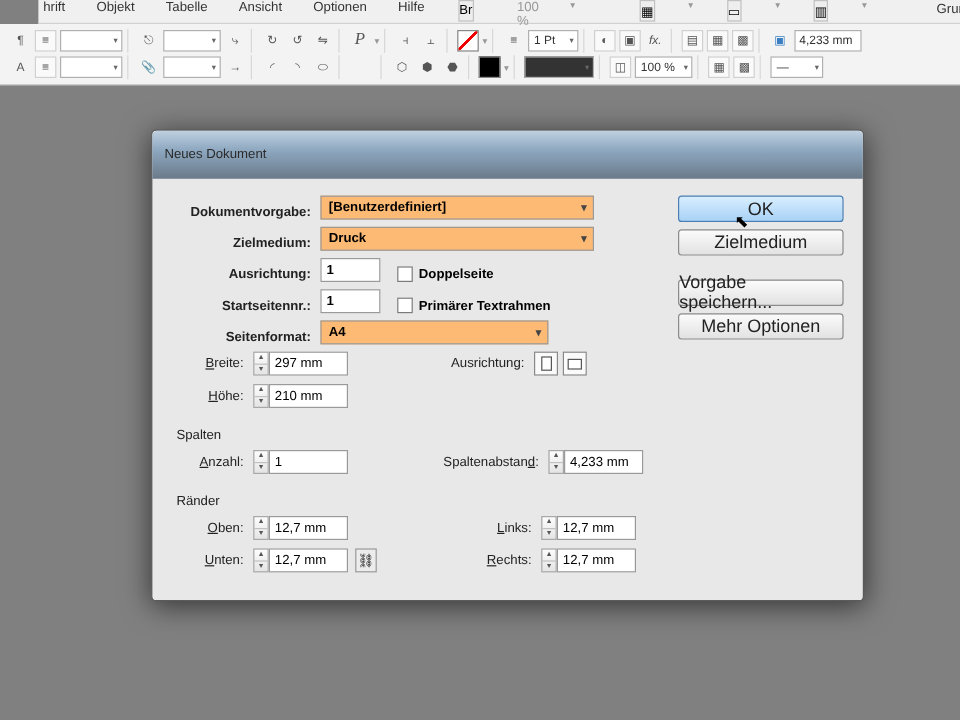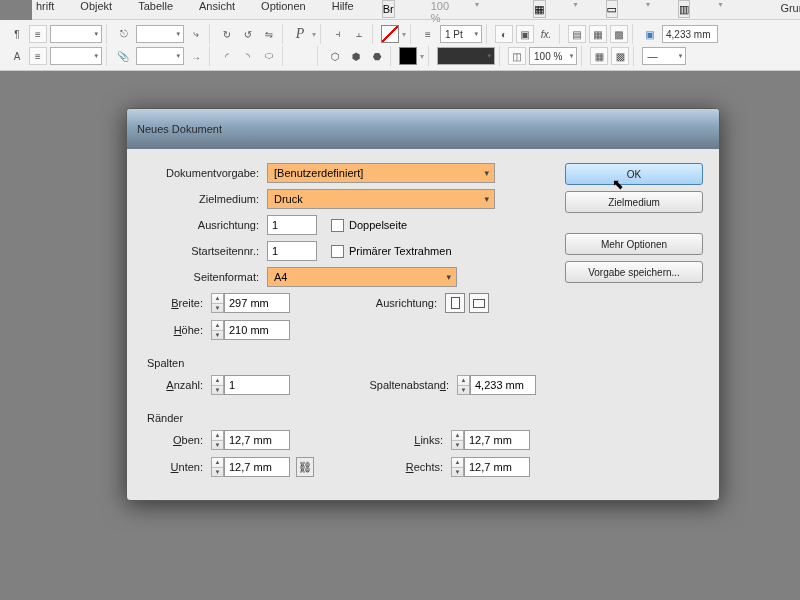--- a/index.html
+++ b/index.html
@@ -27,21 +27,21 @@
   .swatch { width: 18px; height: 18px; background: #000; border: 1px solid #888; }
   .swatch.diag { background: linear-gradient(135deg, #fff 45%, #e00 45%, #e00 55%, #fff 55%); }
 
   
   .dialog { position: absolute; left: 126px; top: 108px; width: 594px; background: #e8e8e8; border: 1px solid #5a5a5a; border-radius: 4px; box-shadow: 0 4px 24px rgba(0,0,0,0.6); }
   .titlebar { height: 40px; background: linear-gradient(#bfd0e0, #8ea8c0 40%, #6a7a8a); border-radius: 4px 4px 0 0; display: flex; align-items: center; padding: 0 10px; color: #2a2a2a; font-size: 11px; }
   .dlg-body { display: flex; padding: 14px 16px 16px 16px; gap: 18px; }
   .dlg-left { flex: 1; }
   .dlg-right { width: 138px; display: flex; flex-direction: column; gap: 6px; }
 
-  .form-row { display: flex; align-items: center; margin-bottom: 6px; }
+  .form-row { display: flex; align-items: flex-end; margin-bottom: 6px; font-weight: bold; }
   .form-row label.r { width: 124px; text-align: right; padding-right: 8px; color: #222; }
   .combo { flex: 1; max-width: 228px; height: 20px; border: 1px solid #9a9a9a; background: #fdba74; position: relative; display: flex; align-items: center; padding: 0 20px 0 6px; }
   .combo::after { content: "▾"; position: absolute; right: 5px; color: #444; font-size: 9px; }
   .combo.sm { max-width: 190px; }
 
   .num { width: 50px; height: 20px; border: 1px solid #9a9a9a; background: #fff; padding: 0 4px; display: flex; align-items: center; }
   .num.wide { width: 66px; }
   .spin { width: 13px; height: 20px; border: 1px solid #a8a8a8; background: linear-gradient(#fdfdfd,#e4e4e4); display: flex; flex-direction: column; }
   .spin div { flex: 1; text-align: center; font-size: 6px; color: #555; line-height: 9px; }
   .spin div:first-child { border-bottom: 1px solid #c0c0c0; }
@@ -56,21 +56,21 @@
   label .u { text-decoration: underline; }
 
   .group-title { color: #222; margin: 10px 0 6px 4px; }
 
   .orient { display: flex; gap: 4px; }
   .orient .ob { width: 20px; height: 20px; border: 1px solid #888; background: #fafafa; display: flex; align-items: center; justify-content: center; }
   .orient .ob .pg { border: 1px solid #555; background: #fff; }
   .orient .ob .pg.p { width: 9px; height: 12px; }
   .orient .ob .pg.l { width: 12px; height: 9px; }
 
-  .btn { height: 22px; border: 1px solid #8c8c8c; border-radius: 3px; background: linear-gradient(#fbfbfb, #e2e2e2); color: #222; display: flex; align-items: center; justify-content: center; cursor: default; font-size: 10px; }
+  .btn { height: 22px; border: 1px solid #8c8c8c; border-radius: 3px; background: linear-gradient(#fbfbfb, #e2e2e2); color: #222; display: flex; align-items: center; justify-content: center; cursor: default; font-size: 15px; }
   .btn.primary { background: linear-gradient(#d8eeff, #a8d2f6); border-color: #4a7fb5; }
   .linkico { width: 18px; height: 20px; border: 1px solid #999; background: #ececec; display: flex; align-items: center; justify-content: center; margin-left: 6px; font-size: 11px; }
 
   .cursor { position: absolute; left: 612px; top: 176px; font-size: 14px; color: #000; pointer-events: none; }
 </style>
 </head>
 <body>
 
 <div class="menubar">
   <span class="item">hrift</span>
@@ -347,19 +347,19 @@
               </div>
           </div>
         </div>
       </div>
 
     </div>
     <div class="dlg-right">
       <div class="btn primary">OK</div>
       <div class="btn">Zielmedium</div>
       <div style="height:8px"></div>
+      <div class="btn">Vorgabe speichern...</div>
       <div class="btn">Mehr Optionen</div>
-      <div class="btn">Vorgabe speichern...</div>
     </div>
   </div>
 </div>
 
 <div class="cursor">⬉</div>
 
 </body></html>

